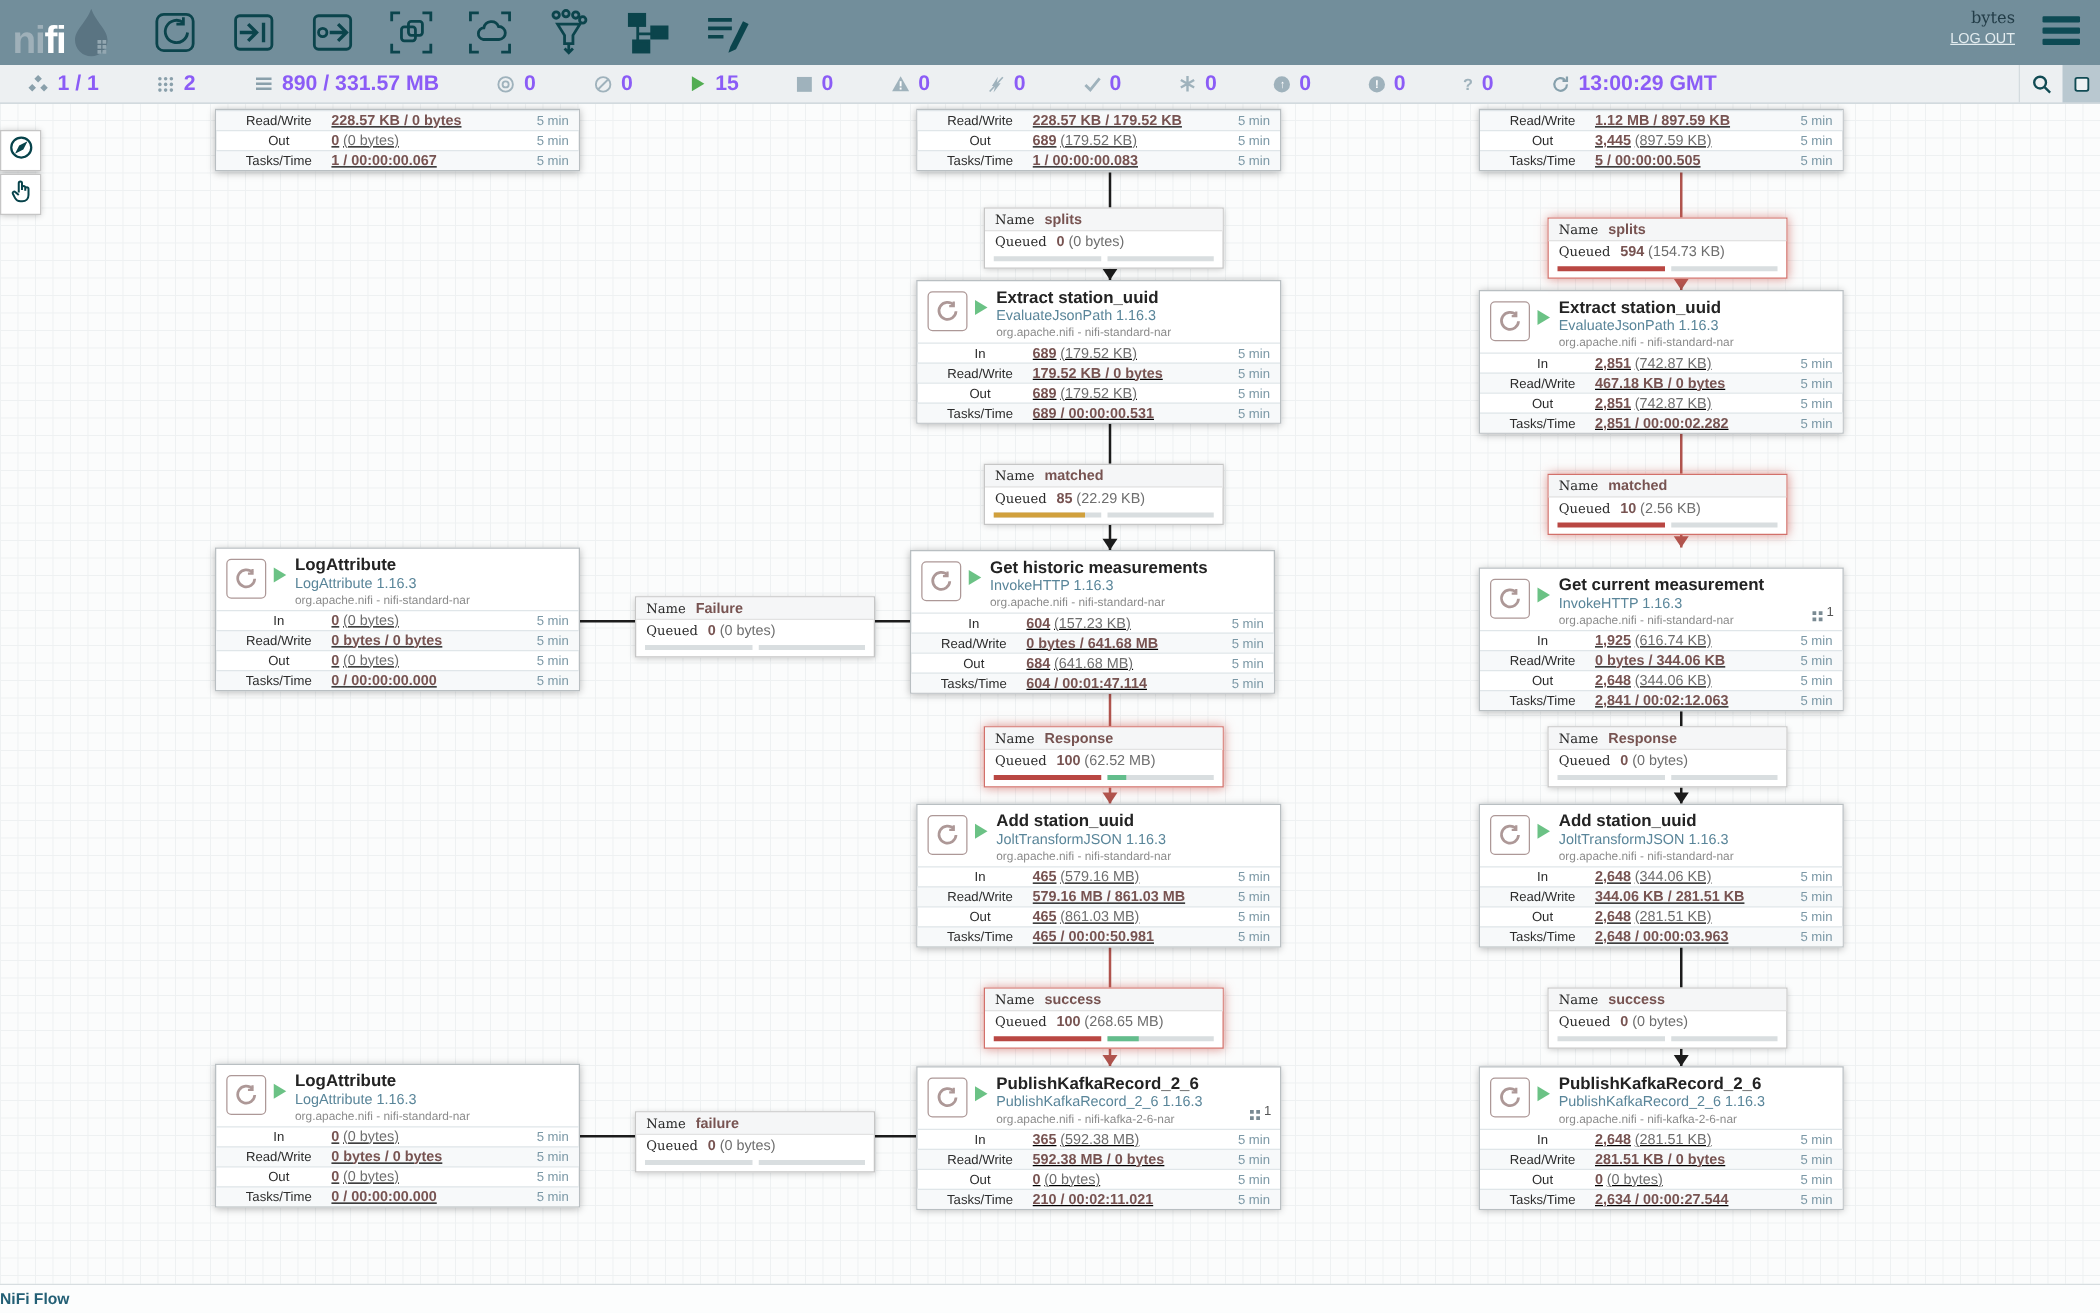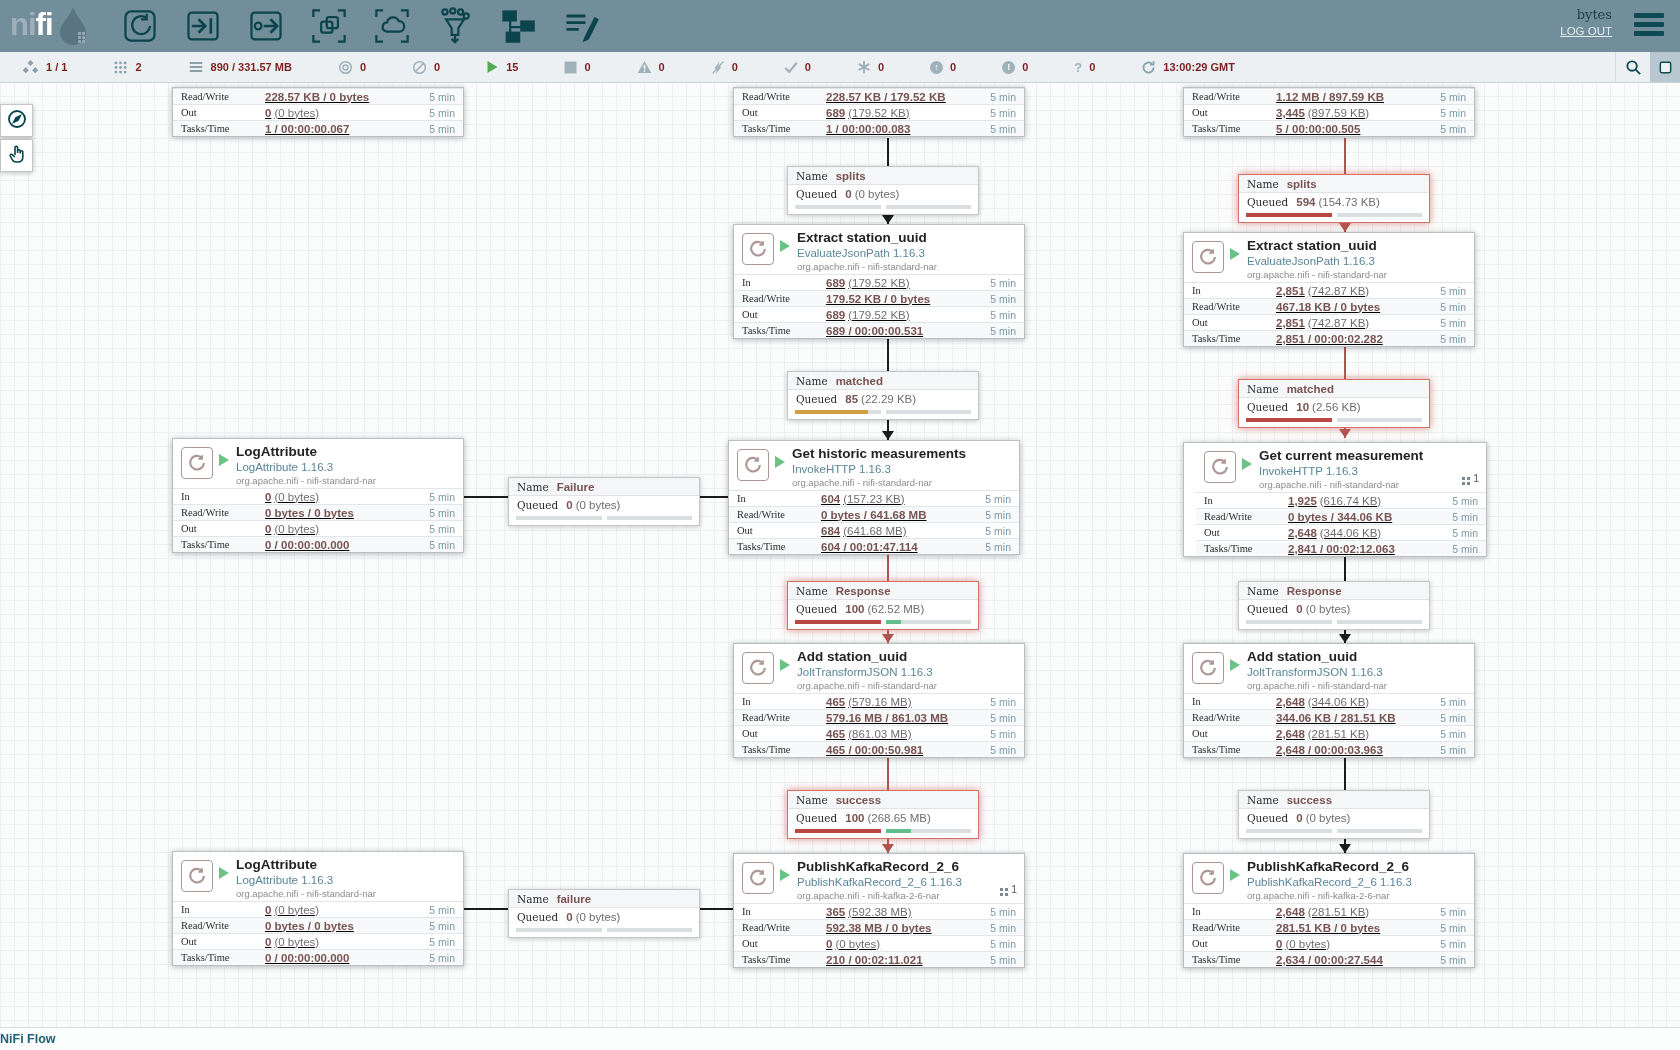--- a/index.html
+++ b/index.html
@@ -1,35 +1,35 @@
 <!DOCTYPE html>
 <html><head>
 <meta charset="utf-8">
 <style>
   html,body{margin:0;padding:0;}
   body{width:1680px;height:1050px;overflow:hidden;font-family:"Liberation Sans",sans-serif;background:#fbfcfc;position:relative;}
   
   .hdr{position:absolute;left:0;top:0;width:1680px;height:52px;background:#728e9b;z-index:10;}
-  .logo{position:absolute;left:10px;top:6px;display:flex;align-items:flex-start;}
+  .logo{position:absolute;left:10px;top:6px;display:flex;align-items:flex-end;}
   .logo-txt{font-size:31px;font-weight:bold;letter-spacing:-1px;line-height:38px;}
   .logo-ni{color:#9fb0b9;}
   .logo-fi{color:#ffffff;}
   .toolbar{position:absolute;left:120px;top:0;height:52px;display:flex;align-items:center;gap:23px;}
   .tool{width:40px;height:40px;display:flex;align-items:center;justify-content:center;cursor:grab;}
   .tool svg{stroke:#0b444c;fill:none;stroke-width:2;}
   .userbox{position:absolute;right:68px;top:7px;text-align:right;}
   .user-name{font-family:"DejaVu Serif",serif;font-size:13px;color:#233d48;}
   .logout{font-size:11.5px;color:#e3ecef;text-decoration:underline;margin-top:3px;cursor:pointer;}
   .burger{position:absolute;right:16px;top:13px;width:30px;height:24px;cursor:pointer;}
   .burger span{display:block;width:30px;height:4.5px;background:#0d4a54;border-radius:1px;margin-bottom:4.5px;}
   
   .sbar{position:absolute;left:0;top:52px;width:1680px;height:30px;background:#edf0f2;border-bottom:1px solid #c9d2d7;display:flex;align-items:center;z-index:10;}
   .sb-item{display:flex;align-items:center;gap:7px;margin-left:46px;white-space:nowrap;}
   .sb-item:first-child{margin-left:22px;}
-  .sb-val{font-size:11px;font-weight:bold;color:#7f1d1d;}
+  .sb-val{font-size:17px;font-weight:bold;color:#8b5cf6;}
   .sb-ico{display:flex;align-items:center;color:#9fb2bc;font-size:13px;}
   .sb-right{margin-left:auto;display:flex;align-items:center;height:30px;}
   .sb-search{width:34px;height:30px;display:flex;align-items:center;justify-content:center;cursor:pointer;border-left:1px solid #d4dbdf;}
   .sb-tile{width:30px;height:30px;background:#b9c8d0;display:flex;align-items:center;justify-content:center;cursor:pointer;}
   
   .canvas{position:absolute;left:0;top:82px;width:1680px;height:946px;overflow:hidden;
     background-color:#fbfcfc;
     background-image:linear-gradient(#eef1f2 1px,transparent 1px),linear-gradient(90deg,#eef1f2 1px,transparent 1px);
     background-size:14px 14px;}
   .palette-btn{position:absolute;left:0;width:31px;height:31px;background:#fff;border:1px solid #c6c6c6;box-shadow:0 1px 5px rgba(0,0,0,.25);display:flex;align-items:center;justify-content:center;cursor:pointer;z-index:5;}
@@ -45,21 +45,21 @@
   .proc-head{position:relative;height:49px;}
   .stamp{position:absolute;left:8px;top:8px;width:30px;height:30px;border:1.6px solid #ad9897;border-radius:4px;color:#ad9897;display:flex;align-items:center;justify-content:center;}
   .play{position:absolute;left:46px;top:15px;width:0;height:0;border-top:6px solid transparent;border-bottom:6px solid transparent;border-left:10px solid #6bc285;}
   .pname{position:absolute;left:63px;top:5px;font-size:13.5px;font-weight:bold;color:#232323;white-space:nowrap;}
   .ptype{position:absolute;left:63px;top:22px;font-size:11.5px;color:#598599;white-space:nowrap;}
   .pbundle{position:absolute;left:63px;top:36px;font-size:9.5px;color:#8b8b8b;white-space:nowrap;}
   .proc-badge{position:absolute;right:7px;top:29px;display:flex;align-items:center;gap:4px;font-size:10.5px;color:#555;}
   .bgrid{width:3px;height:3px;background:#7a8a93;box-shadow:5px 0 #7a8a93,0 5px #7a8a93,5px 5px #7a8a93;margin-right:4px;}
   .srow{display:flex;align-items:center;height:15px;border-top:1px solid #e0e6e9;font-size:11.5px;white-space:nowrap;}
   .srow:nth-child(odd){background:#f7f9fa;}
-  .sl{width:84px;padding-left:8px;font-family:Liberation Serif, serif;font-size:10.5px;color:#2b2b2b;flex:none;}
+  .sl{width:84px;padding-left:8px;font-family:Liberation Sans, sans-serif;font-size:10.5px;color:#2b2b2b;flex:none;text-align:center;}
   .sv{flex:1;overflow:hidden;text-decoration:underline;}
   .sv b{color:#775351;}
   .sv i{font-style:normal;color:#6e6e6e;margin-left:3px;}
   .sw{width:44px;text-align:right;padding-right:8px;color:#7b98a6;font-size:10.5px;flex:none;}
   
   .conn{position:absolute;width:190px;background:#fff;border:1px solid #c6c6c6;box-shadow:0 1px 5px rgba(0,0,0,.22);z-index:3;cursor:pointer;}
   .conn.alert{border-color:#d2706a;box-shadow:0 0 8px rgba(201,86,79,.65);}
   .crow{display:flex;align-items:center;gap:8px;height:17px;padding:0 8px;font-size:11.5px;white-space:nowrap;}
   .crow.cname{background:#f5f6f7;border-bottom:1px solid #e2e2e2;}
   .ck{font-family:"DejaVu Serif",serif;font-size:10.5px;color:#2b2b2b;}
@@ -697,21 +697,21 @@
         <span class="sv"><b>684</b><i>(641.68 MB)</i></span>
         <span class="sw">5 min</span>
       </div>
     <div class="srow">
         <span class="sl">Tasks/Time</span>
         <span class="sv"><b>604 / 00:01:47.114</b></span>
         <span class="sw">5 min</span>
       </div>
   </div>
 
-  <div class="proc" style="left:1183px;top:360px;padding-left:12px;">
+  <div class="proc" style="left:1183px;top:372px;">
     <div class="proc-head">
       <div class="stamp">
           <svg width="20" height="20" viewBox="0 0 22 22" fill="none" stroke="currentColor" stroke-width="2.4">
             <path d="M16.5 5.5 A7.5 7.5 0 1 0 18.5 11"></path>
             <path d="M16.5 2.5 v4 h-4" stroke-width="2"></path>
           </svg>
         </div>
       <div class="play"></div>
       <div class="pname">Get current measurement</div>
       <div class="ptype">InvokeHTTP 1.16.3</div>

